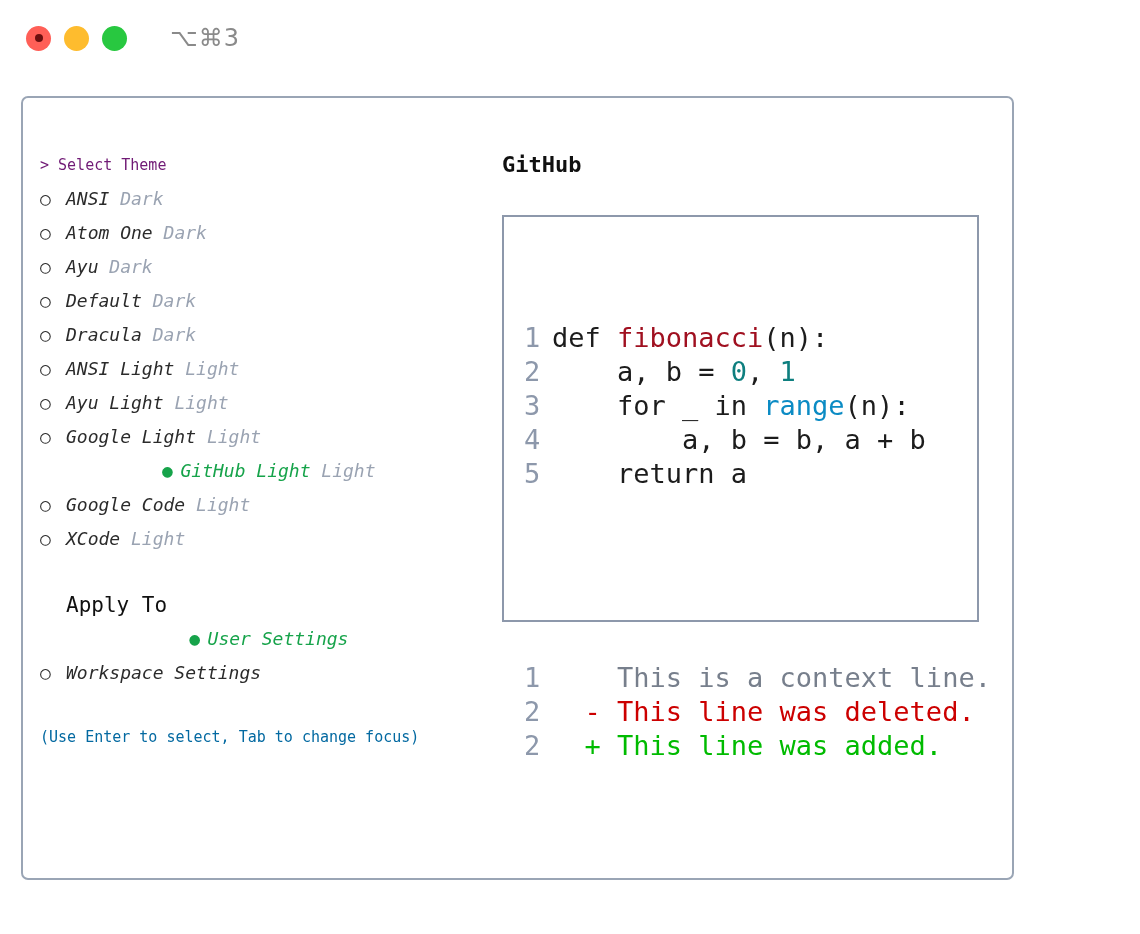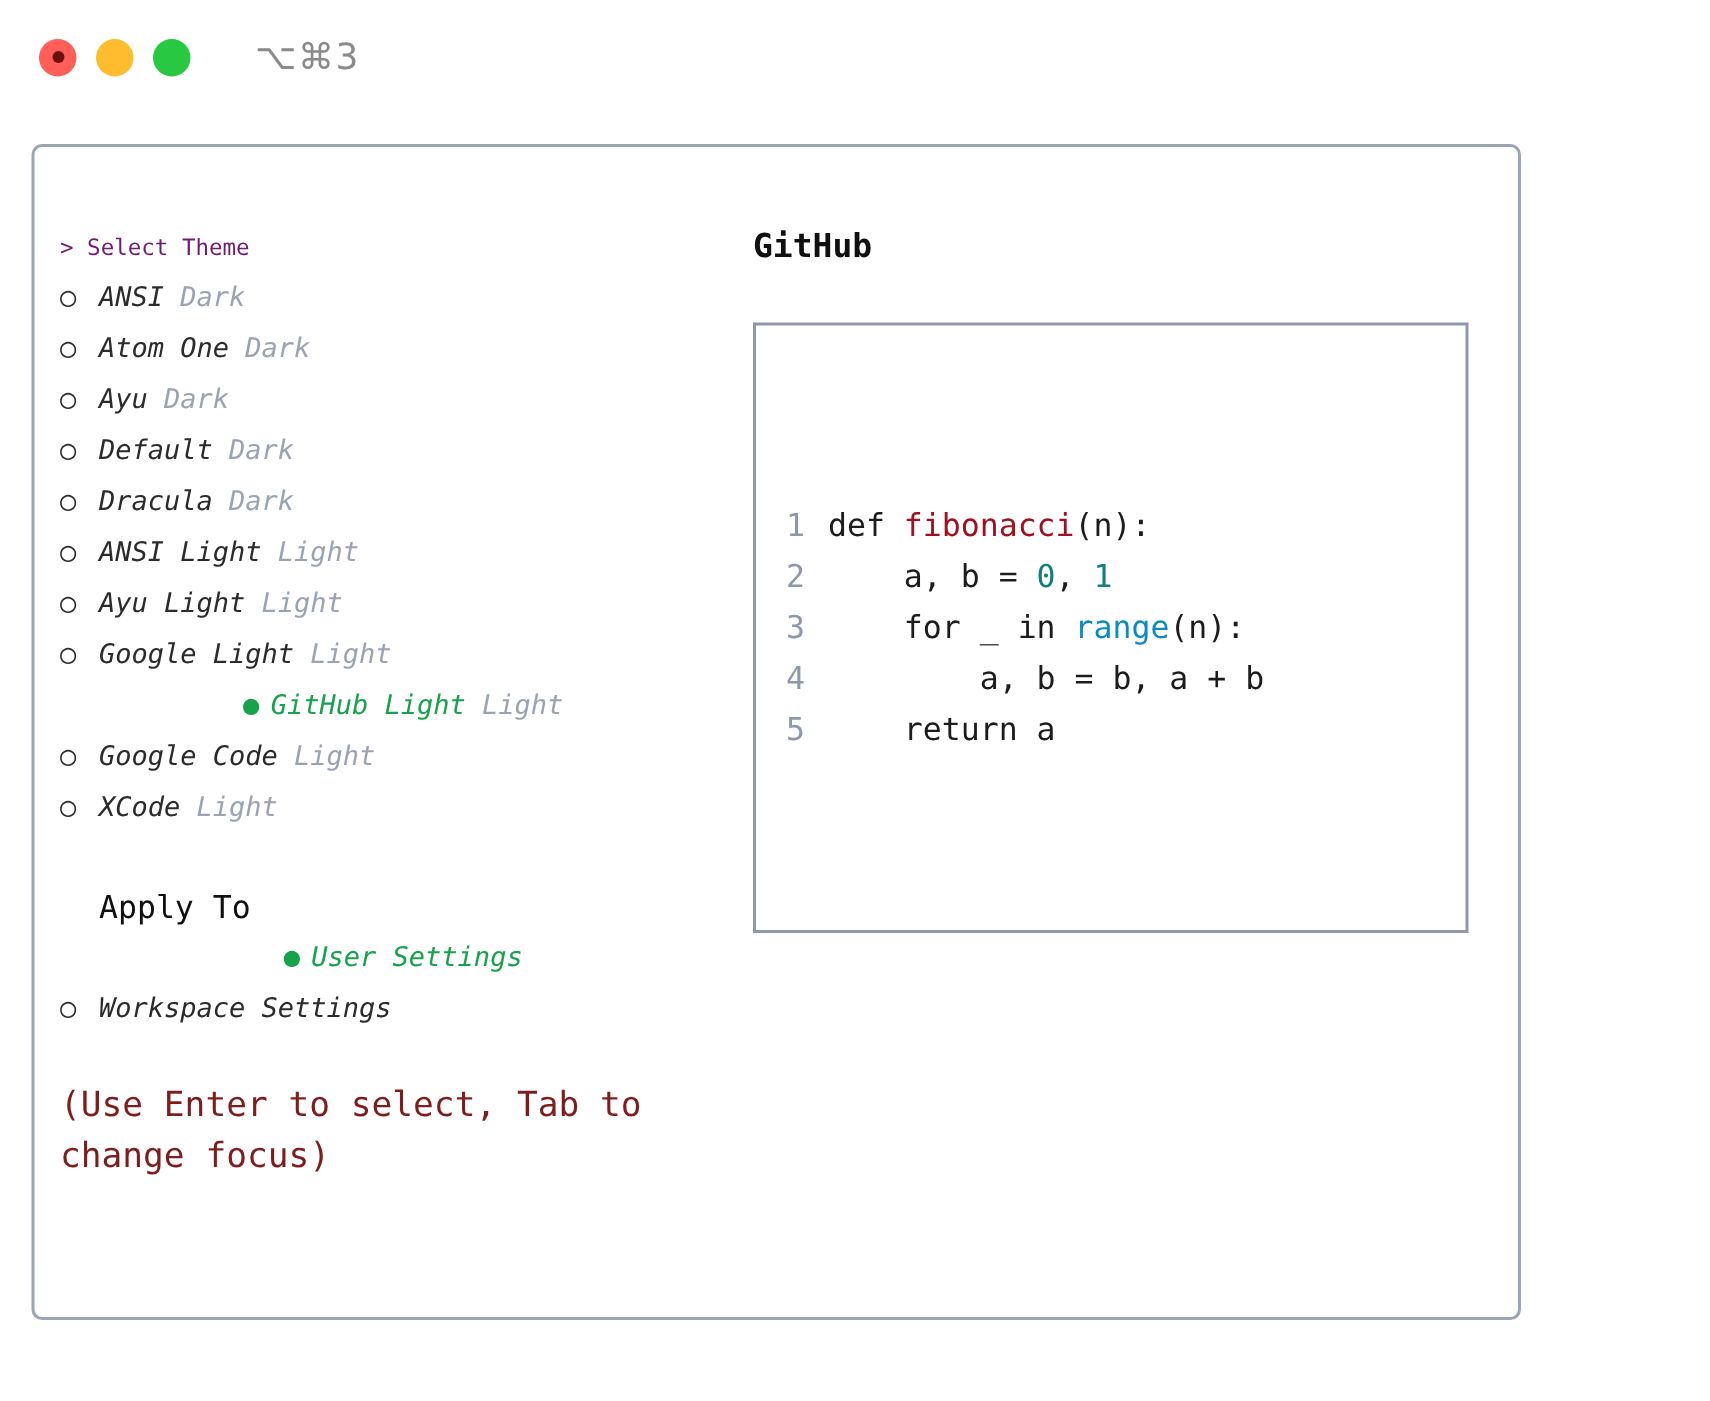--- a/index.html
+++ b/index.html
@@ -114,23 +114,23 @@
     font-size: 21px;
     line-height: 34px;
     color: #101010;
     white-space: pre;
     padding-left: 26px;
   }
   .spacer-32 { height: 32px; }
   .spacer-30 { height: 30px; }
 
   .hint {
-    font-size: 23px;
-    line-height: 34px;
-    color: #7f1d1d;
+    font-size: 15px;
+    line-height: 34px;
+    color: #0369a1;
     width: 400px;
   }
 
   
   .right-pane {
     position: absolute;
     left: 479px;
     top: 50px;
     width: 490px;
   }
@@ -146,22 +146,22 @@
     width: 477px;
     height: 407px;
     border: 2px solid #8d98ab;
     box-sizing: border-box;
     background: #ffffff;
     position: relative;
   }
   .code {
     position: absolute;
     left: 20px;
-    top: 48px;
-    font-size: 21px;
+    top: 36px;
+    font-size: 27px;
     line-height: 34px;
     white-space: pre;
   }
   .ln {
     display: inline-block;
     width: 28px;
     color: #8d98ab;
     text-align: left;
   }
   .code-line { color: #1c1c1c; white-space: pre; }
@@ -218,19 +218,20 @@
         <div class="spacer-30"></div>
         <div class="hint">(Use Enter to select, Tab to change focus)</div>
       </div>
 
       <div class="right-pane">
         <div class="preview-title">GitHub</div>
         <div class="preview-box">
           <div class="code">
             <div id="code-lines"><div class="code-line"><span class="ln">1</span><span>def </span><span class="tok-fn">fibonacci</span><span>(n):</span></div><div class="code-line"><span class="ln">2</span><span>    a, b = </span><span class="tok-num">0</span><span>, </span><span class="tok-num">1</span></div><div class="code-line"><span class="ln">3</span><span>    for _ in </span><span class="tok-call">range</span><span>(n):</span></div><div class="code-line"><span class="ln">4</span><span>        a, b = b, a + b</span></div><div class="code-line"><span class="ln">5</span><span>    return a</span></div></div>
             <div class="blank-line"></div>
+            <div id="diff-lines"><div class="code-line"><span class="ln">1</span><span class="diff-ctx">    This is a context line.</span></div><div class="code-line"><span class="ln">2</span><span class="diff-del">  - This line was deleted.</span></div><div class="code-line"><span class="ln">2</span><span class="diff-add">  + This line was added.</span></div></div>
           </div>
         </div>
       </div>
 
     </div>
   </div>
 </div>
 
 </body></html>

